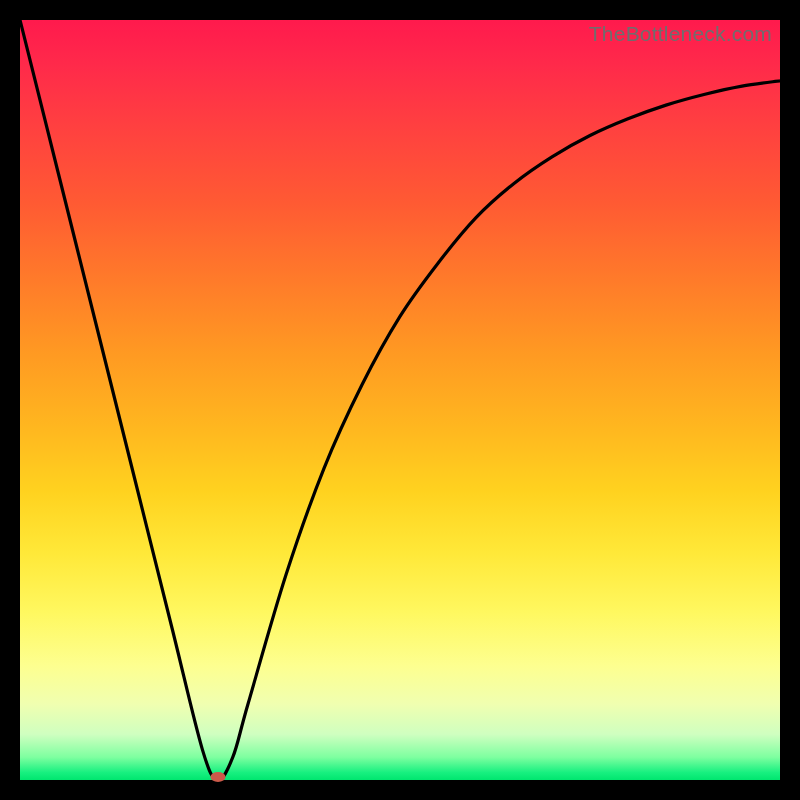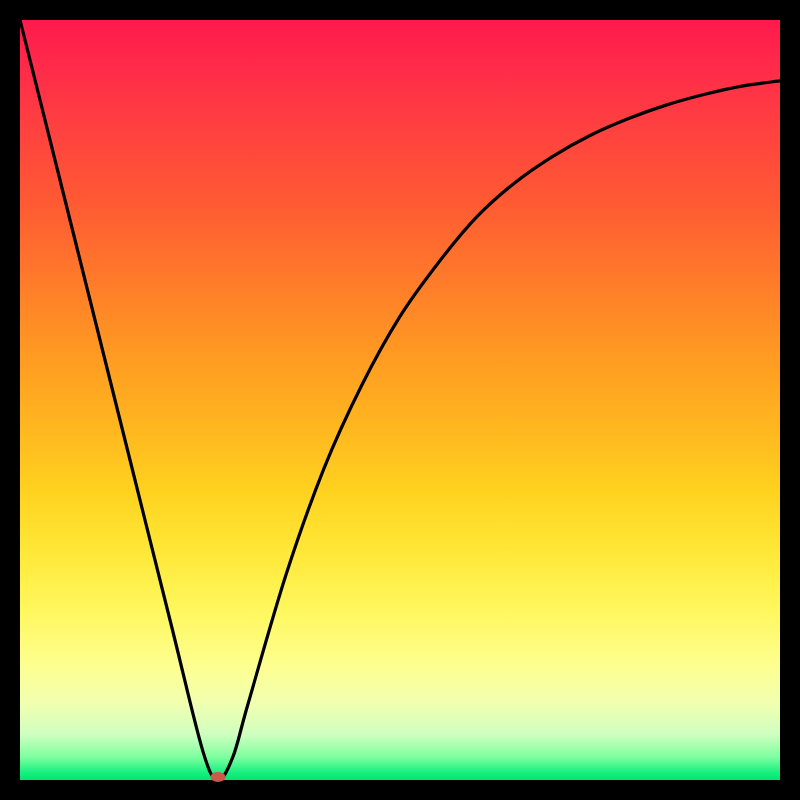--- a/index.html
+++ b/index.html
@@ -85,14 +85,15 @@
 <div class="frame">
   <div class="plot-wrap">
     <div class="gradient"></div>
 
     <svg class="curve" viewBox="0 0 760 760" preserveAspectRatio="none">
       <path id="curvePath" d="M 0,0 C 6.333333333333333,25.333333333333332 25.333333333333336,101.33333333333334 38,152 C 50.666666666666664,202.66666666666666 63.333333333333336,253.33333333333334 76,304 C 88.66666666666667,354.6666666666667 101.33333333333333,405.3333333333333 114,456 C 126.66666666666667,506.6666666666667 140.6,562.4 152,608 C 163.4,653.6 174.8,704.2666666666667 182.4,729.6 C 190,754.9333333333334 192.53333333333333,758.7333333333333 197.6,760 C 202.66666666666666,761.2666666666667 207.73333333333335,749.8666666666667 212.8,737.2 C 217.86666666666667,724.5333333333334 219.13333333333333,714.4 228,684 C 236.86666666666667,653.6 253.33333333333334,594.0666666666666 266,554.8 C 278.6666666666667,515.5333333333333 291.3333333333333,480.0666666666667 304,448.40000000000003 C 316.6666666666667,416.73333333333335 329.3333333333333,390.1333333333333 342,364.8 C 354.6666666666667,339.4666666666667 367.3333333333333,316.66666666666674 380,296.40000000000003 C 392.6666666666667,276.1333333333333 405.33333333333337,259.66666666666663 418.00000000000006,243.19999999999993 C 430.66666666666674,226.73333333333326 443.33333333333337,210.9 456,197.60000000000002 C 468.66666666666663,184.30000000000004 481.3333333333333,173.5333333333333 494,163.39999999999998 C 506.6666666666667,153.26666666666665 519.3333333333334,144.78000000000006 532,136.80000000000007 C 544.6666666666666,128.82000000000008 557.3333333333334,121.85333333333334 570,115.51999999999998 C 582.6666666666666,109.18666666666662 595.3333333333334,103.86666666666662 608,98.79999999999995 C 620.6666666666666,93.73333333333329 633.3333333333334,89.17333333333333 646,85.12 C 658.6666666666666,81.06666666666668 671.3333333333334,77.64666666666669 684,74.48000000000002 C 696.6666666666666,71.31333333333335 709.3333333333334,68.40000000000002 722,66.12 C 734.6666666666666,63.839999999999996 753.6666666666666,61.68666666666663 760,60.799999999999955" fill="none" stroke="#000000" stroke-width="3.2"></path>
     </svg>
 
     <div class="dot" id="minDot" style="left: 197.6px; top: 757px; background: rgb(204, 90, 74);"></div>
 
+    <div class="watermark">TheBottleneck.com</div>
   </div>
 </div>
 
 </body></html>

